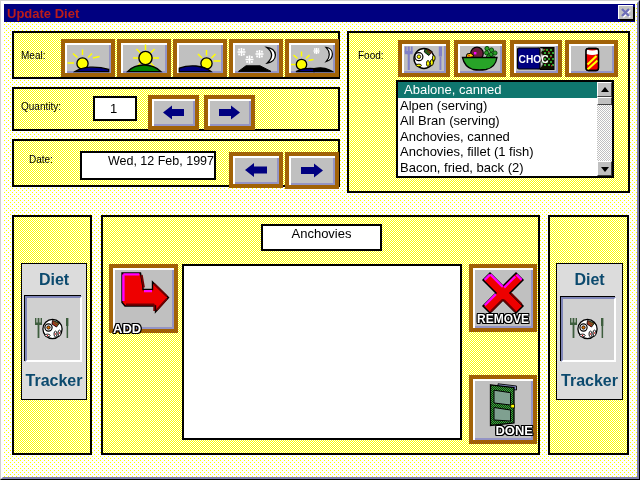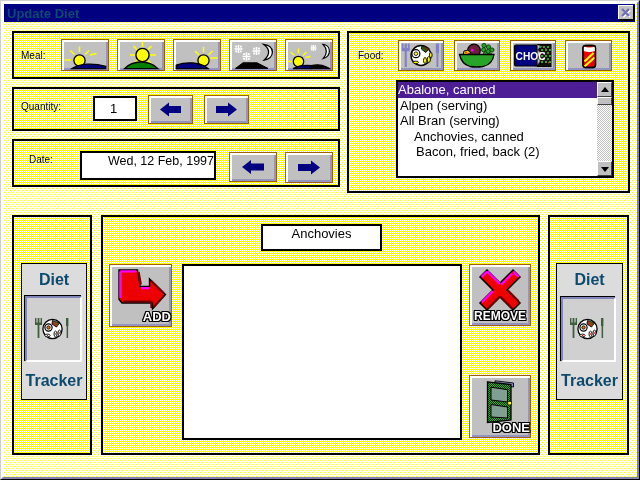--- a/index.html
+++ b/index.html
@@ -9,41 +9,41 @@
   .abs{position:absolute}
   .d25{background-color:#fff;
        background-image:conic-gradient(from 270deg at 1px 1px,#ff0 0 90deg,rgba(255,255,255,0) 90deg 360deg),
                         conic-gradient(from 270deg at 1px 1px,#ff0 0 90deg,rgba(255,255,255,0) 90deg 360deg);
        background-size:4px 4px,4px 4px;
        background-position:1px 1px,3px 3px}
   .cb{background-color:#ffff80;
       background-image:conic-gradient(from 0deg at 1px 1px,#ff0 0 90deg,#fff 90deg 180deg,#ff0 180deg 270deg,#fff 270deg 360deg);
       background-size:2px 2px}
   .grp{position:absolute;border:2px solid #000}
-  .btn{position:absolute;background:#c0c0c0;border:1px solid #a16207;
+  .btn{position:absolute;background:#c0c0c0;border:4px solid #a16207;
        box-shadow:inset 1px 1px 0 #fff,inset 2px 2px 0 #fff,inset -1px -1px 0 #9494c4,inset -2px -2px 0 #9494c4}
   .lbl{position:absolute;font-size:10px;color:#000;line-height:13px;white-space:nowrap}
   .wbox{position:absolute;background:#fff;border:2px solid #000}
   .otext{position:absolute;color:#fff;font-weight:bold;font-size:13px;white-space:nowrap;
          text-shadow:-1px -1px 0 #000,1px -1px 0 #000,-1px 1px 0 #000,1px 1px 0 #000,
                      -1px 0 0 #000,1px 0 0 #000,0 -1px 0 #000,0 1px 0 #000}
   .red{color:#0c4a6e;font-weight:bold;font-size:16px;line-height:16px}
 </style>
 </head>
 <body>
 
 <div class="abs" style="left:0;top:0;width:640px;height:480px;border:1px solid;border-color:#d0d0d0 #000 #000 #d0d0d0;box-sizing:border-box"></div>
 
 <div class="abs" style="left:1px;top:1px;width:638px;height:478px;border:2px solid;border-color:#fff #8080a8 #8080a8 #fff;box-sizing:border-box"></div>
 
 <div class="abs d25" style="left:3px;top:3px;width:634px;height:474px"></div>
 
 <div class="abs" style="left:4px;top:4px;width:631px;height:18px;background:#000080"></div>
 
-<div class="abs" style="left:7px;top:6px;font-size:13px;font-weight:bold;color:#0c4a6e">Update Diet</div>
+<div class="abs" style="left:7px;top:6px;font-size:13px;font-weight:bold;color:#b91c1c">Update Diet</div>
 
 <div class="abs" style="left:618px;top:5px;width:14px;height:13px;background:#c0c0c0;border-top:1px solid #fff;border-left:1px solid #fff;box-shadow:2px 2px 0 #000">
 <svg width="14" height="13" style="position:absolute;left:0;top:0">
   <path d="M3 3 L10 10 M10 3 L3 10" stroke="#fff" stroke-width="2.4" transform="translate(1,1)"></path>
   <path d="M3 3 L10 10 M10 3 L3 10" stroke="#7070b8" stroke-width="2.4"></path>
 </svg>
 </div>
 
 <div class="grp cb" style="left:12px;top:31px;width:324px;height:44px"></div>
 
@@ -251,25 +251,26 @@
   <rect x="17" y="4.5" width="12.5" height="22" rx="2.5" fill="#ee0000" stroke="#000" stroke-width="1.3"></rect>
   <path d="M17.5 5.2 Q23.2 7.6 29 5.2 L29 10 Q23.2 12 17.5 10 Z" fill="#fff"></path>
   <path d="M18.5 20.5 L27.5 12 M18.5 25.5 L28.5 16.5" stroke="#ff0" stroke-width="2.2"></path>
   <rect x="17" y="4.5" width="12.5" height="22" rx="2.5" fill="none" stroke="#000" stroke-width="1.3"></rect>
 </svg>
 </div>
 
 <div class="abs" style="left:396px;top:80px;width:218px;height:98px;border:2px solid #000;background:#fff;box-sizing:border-box"></div>
 
 <div class="abs" style="left:398px;top:82px;width:199px;height:94px;font-size:13px;line-height:15.6px;color:#000;overflow:hidden">
-  <div style="background:#4c1d95;color:#fff;padding-left:0">Abalone, canned</div>
+  <div style="background:#0f766e;color:#fff;padding-left:6px">Abalone, canned</div>
   <div style="padding-left:2px">Alpen (serving)</div>
   <div style="padding-left:2px">All Bran (serving)</div>
-  <div style="padding-left:16px">Anchovies, canned</div>
-  <div style="padding-left:18px">Bacon, fried, back (2)</div>
+  <div style="padding-left:2px">Anchovies, canned</div>
+  <div style="padding-left:2px">Anchovies, fillet (1 fish)</div>
+  <div style="padding-left:2px">Bacon, fried, back (2)</div>
 </div>
 
 <div class="abs" style="left:597px;top:82px;width:15px;height:94px;background-color:#d8d8d8;background-image:conic-gradient(from 0deg at 1px 1px,#c0c0c0 0 90deg,#fff 90deg 180deg,#c0c0c0 180deg 270deg,#fff 270deg 360deg);background-size:2px 2px">
 
   <div class="abs" style="left:0;top:0;width:15px;height:15px;background:#c0c0c0;border:1px solid;border-color:#fff #404040 #404040 #fff;box-sizing:border-box">
     <div class="abs" style="left:3px;top:4px;width:0;height:0;border-left:4px solid transparent;border-right:4px solid transparent;border-bottom:5px solid #000"></div>
   </div>
 
   <div class="abs" style="left:0;top:15px;width:15px;height:8px;background:#c0c0c0;border:1px solid;border-color:#fff #404040 #404040 #fff;box-sizing:border-box"></div>
 
@@ -316,21 +317,21 @@
 
 <div class="wbox" style="left:261px;top:224px;width:117px;height:23px;font-size:13px;text-align:center;line-height:15px">Anchovies</div>
 
 <div class="btn" style="left:109px;top:264px;width:61px;height:61px">
 <svg width="61" height="61" viewBox="0 0 61 61" style="position:absolute;left:0;top:0">
   <path d="M9 5 H27.5 L30 19.5 V21.5 H39.5 V14 L55.5 29.5 L42.5 44 V38 H12 L9 34.5 Z" fill="#ee0000" stroke="#000" stroke-width="1.4"></path>
   <path d="M10.4 6.4 H26.3 M10.4 6.4 V33 M31 23.1 H39" fill="none" stroke="#ff00ff" stroke-width="2.4"></path>
   <path d="M28.7 7 L30.9 19.5 M41 15.8 L53.8 28.2 M13 36.6 H41.3 M41.3 36.6 V43 M43.6 42.2 L54 30.6" fill="none" stroke="#700000" stroke-width="2"></path>
 </svg>
 
-  <div class="otext" style="left:0;width:100%;top:44px;text-align:right">ADD</div>
+  <div class="otext" style="left:0;width:100%;top:53px;text-align:left">ADD</div>
 </div>
 
 <div class="abs" style="left:182px;top:264px;width:280px;height:176px;border:2px solid #000;background:#fff;box-sizing:border-box"></div>
 
 <div class="btn" style="left:469px;top:264px;width:60px;height:60px">
 <svg width="60" height="60" viewBox="0 0 60 60" style="position:absolute;left:0;top:0">
   <path d="M10 12 L17 5 L30 18 L43 5 L50 12 L37 25 L50 38 L43 45 L30 32 L17 45 L10 38 L23 25 Z" fill="#ee0000" stroke="#000" stroke-width="1.5"></path>
   <path d="M11.6 11.9 L16.9 6.6 M17.3 6.4 L29.8 18.9 M43.4 6.6 L48.7 11.9 M31.2 19.6 L42.3 8.5 M11.8 37.2 L22.9 26.1" fill="none" stroke="#ff00ff" stroke-width="2.2"></path>
   <path d="M18 43.2 L29.6 31.6 M30.8 32 L42.4 43.6 M37.8 25.2 L48.7 36.1" fill="none" stroke="#700000" stroke-width="2"></path>
 </svg>

